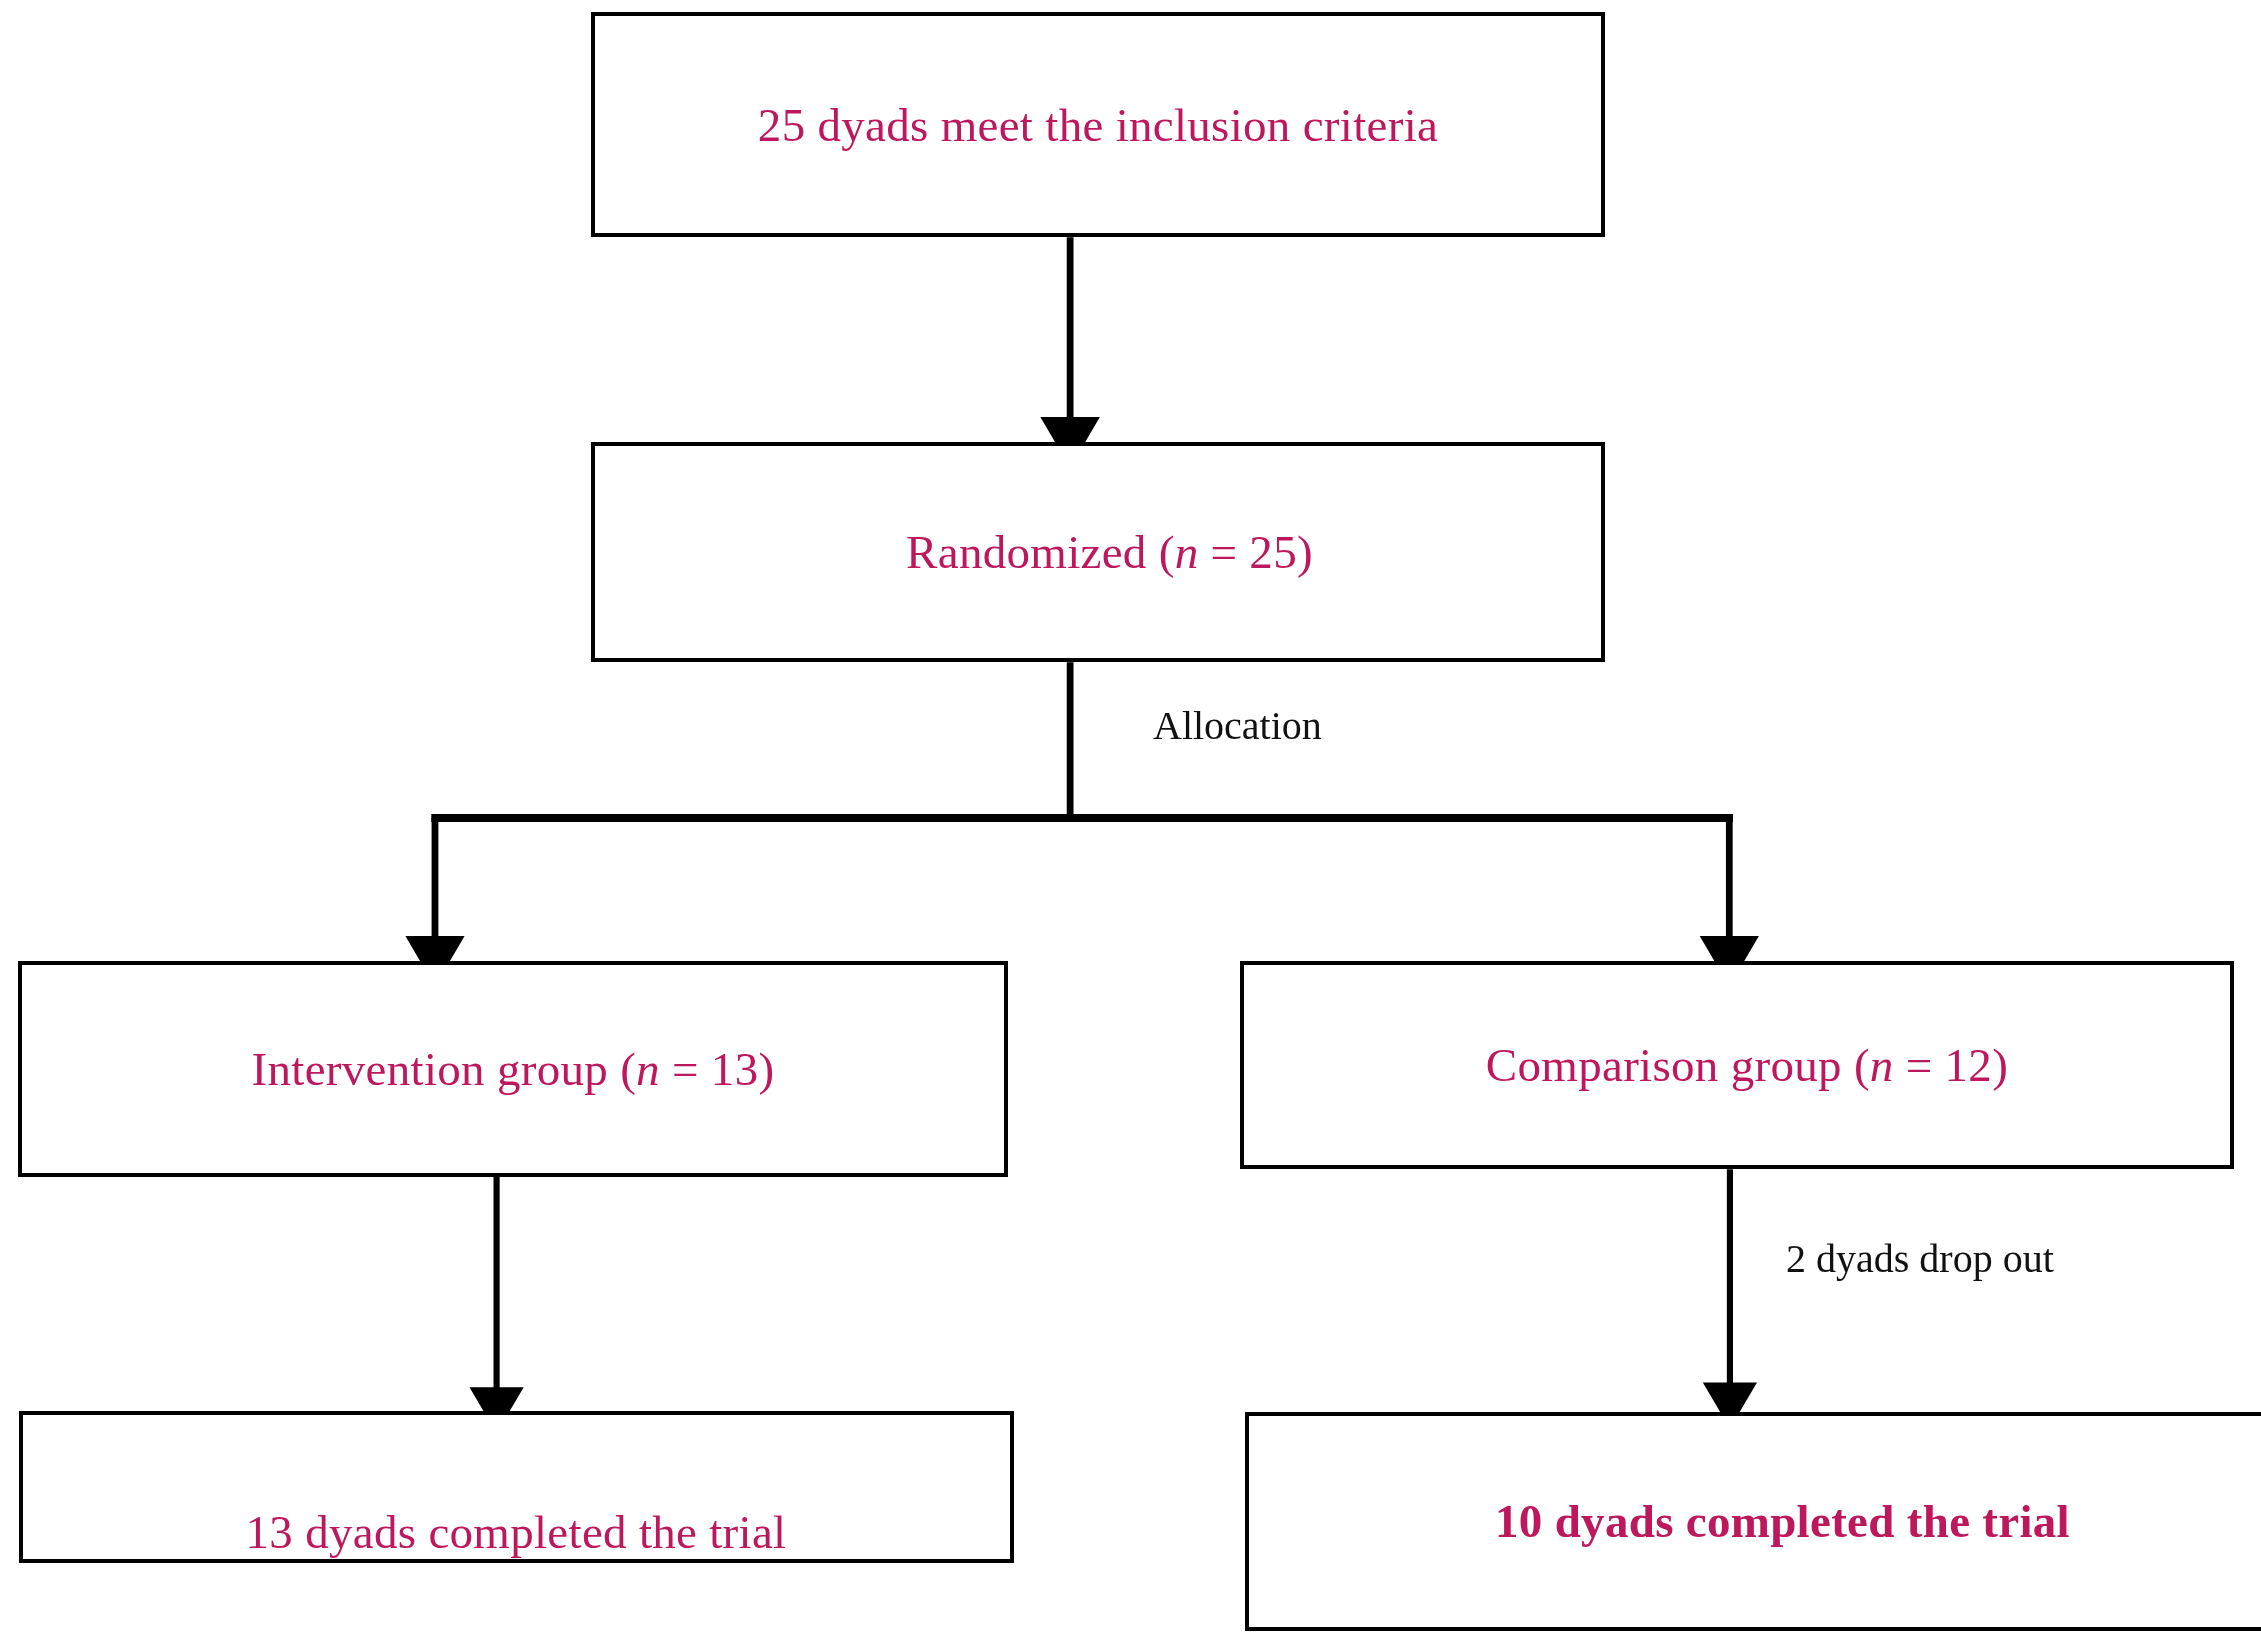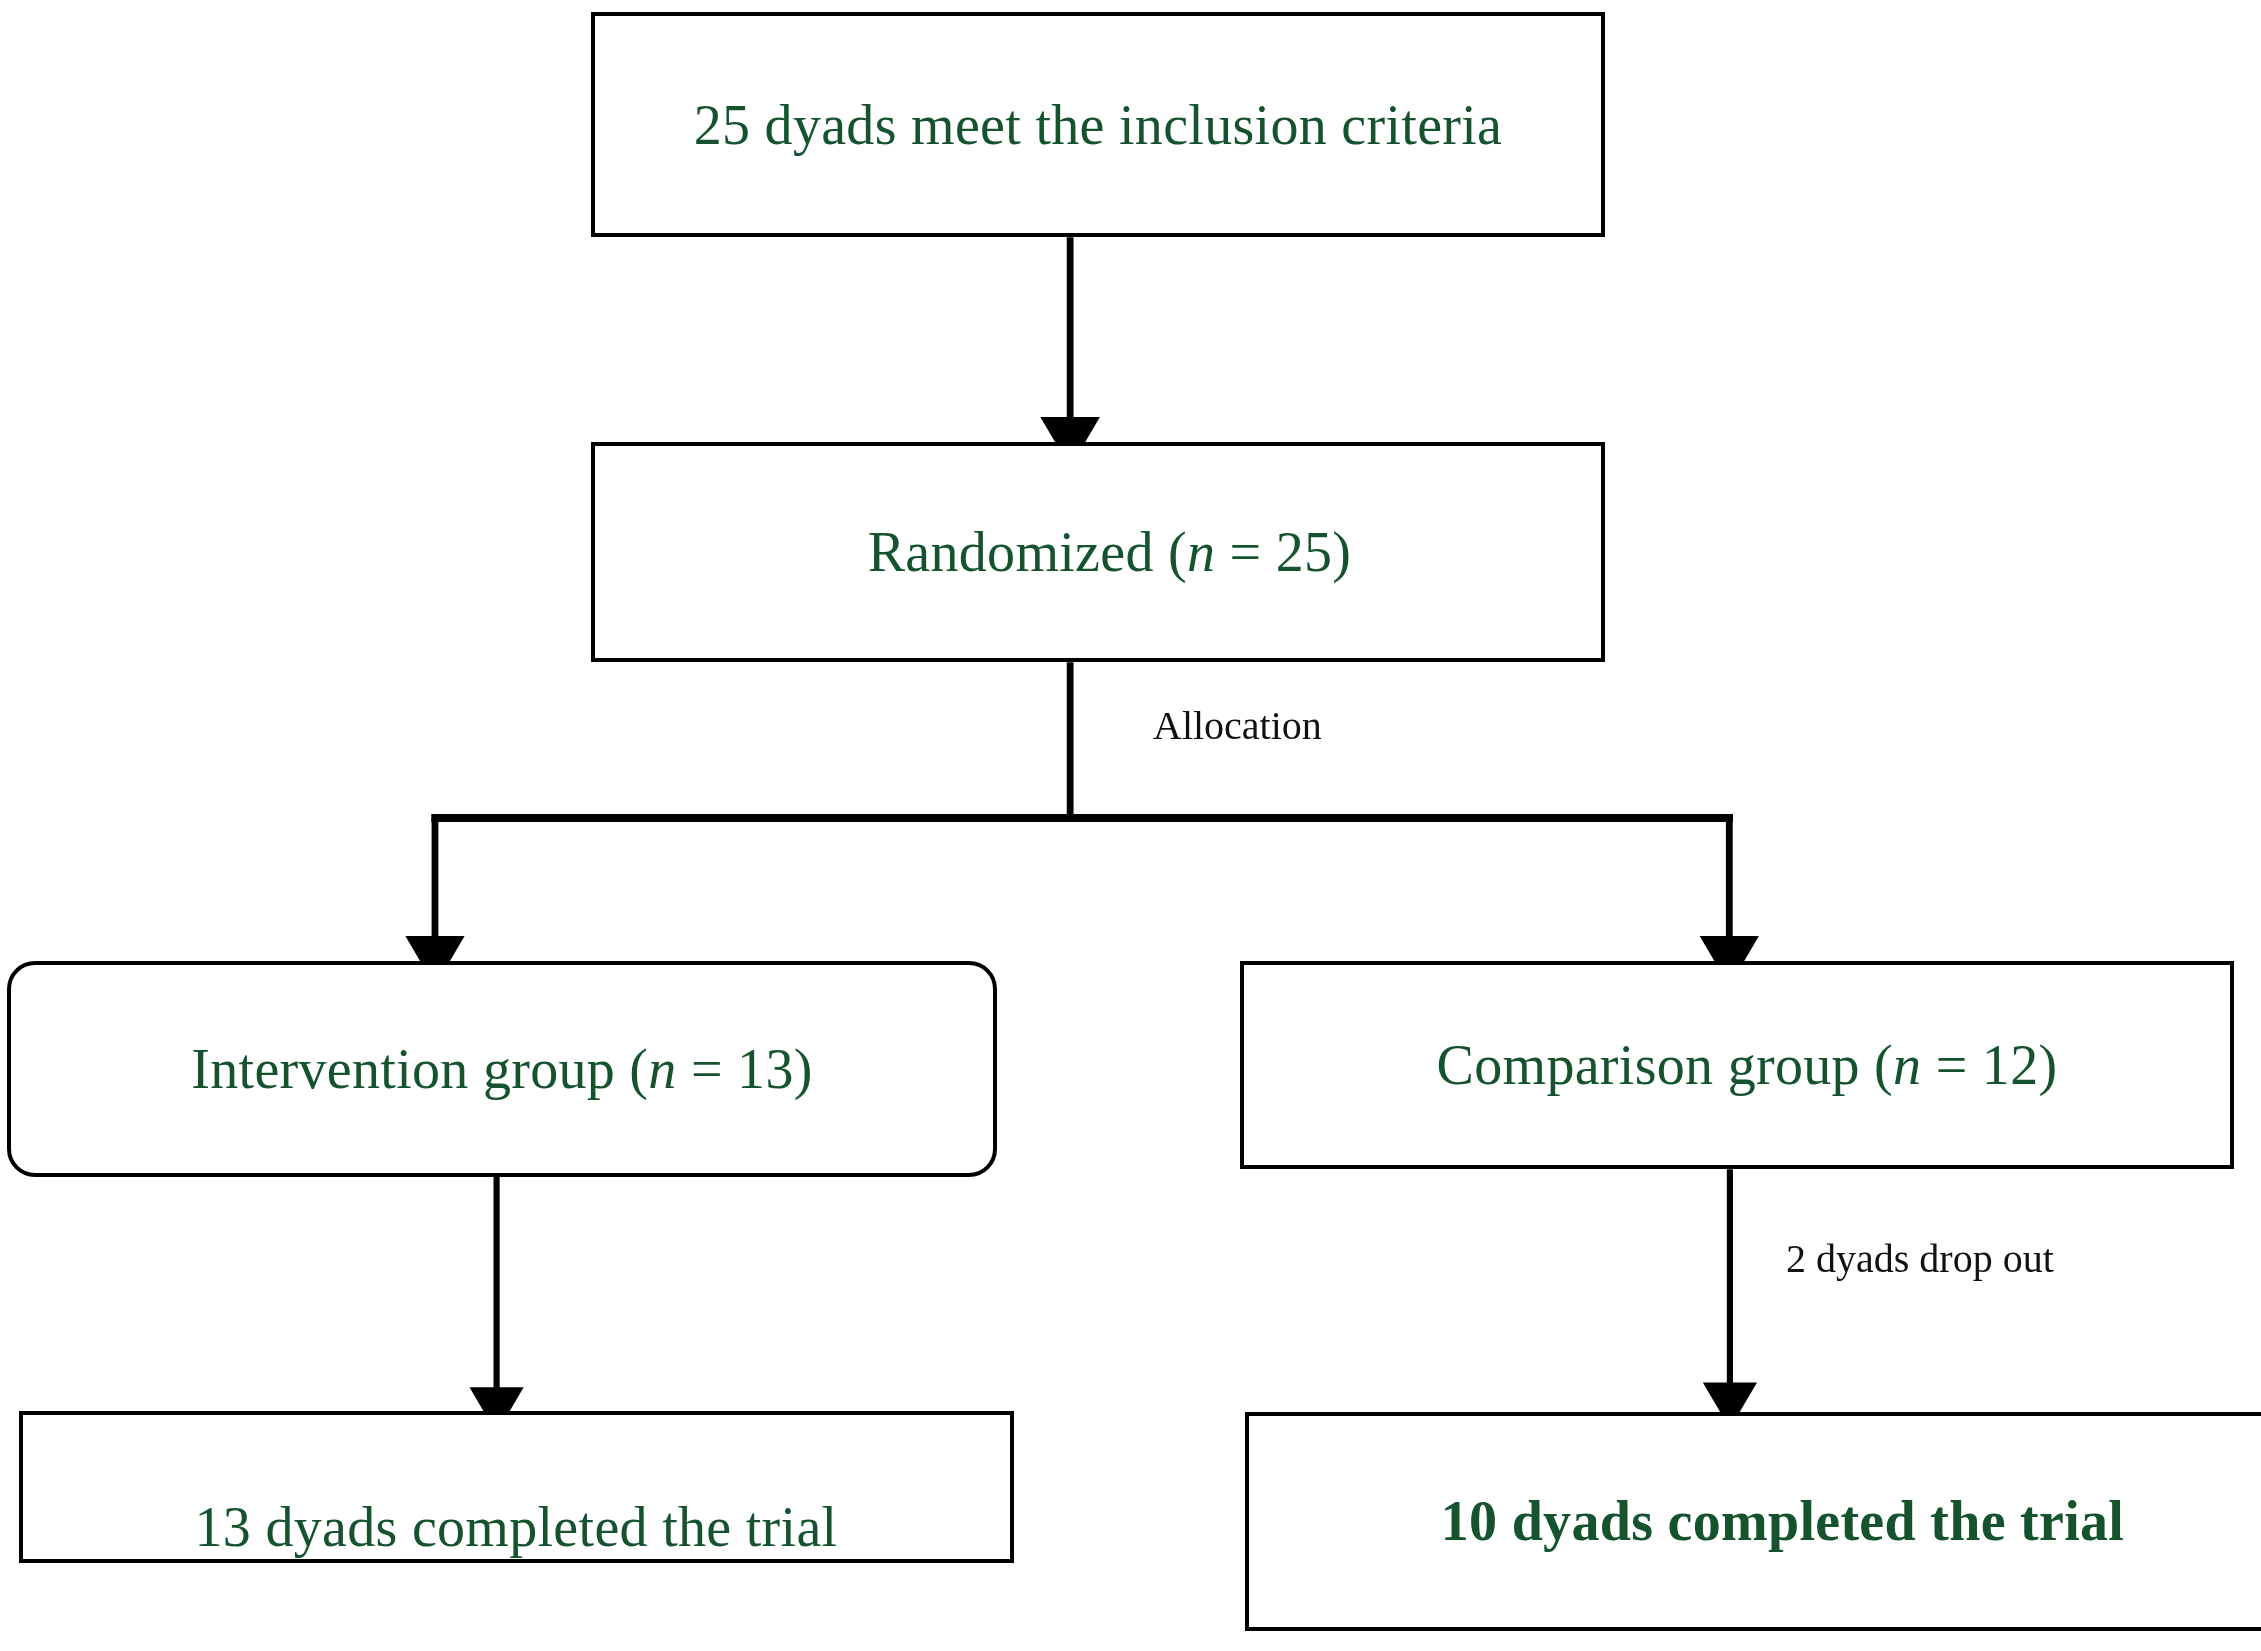--- a/index.html
+++ b/index.html
@@ -20,25 +20,25 @@
     position: absolute;
     box-sizing: border-box;
     border: 4.3px solid #000000;
     background: #ffffff;
     display: flex;
     align-items: center;
     justify-content: center;
     text-align: center;
   }
   .node-label {
-    font-size: 56px;
+    font-size: 47px;
     line-height: 1.15;
     letter-spacing: 0.3px;
     white-space: nowrap;
-    color: #14532d;
+    color: #be185d;
   }
   .node-label .ital {
     font-style: italic;
   }
   .edge-label {
     position: absolute;
     font-size: 40px;
     line-height: 1.1;
     white-space: nowrap;
     color: #111111;
@@ -47,21 +47,21 @@
     position: absolute;
     left: 0;
     top: 0;
     width: 2261px;
     height: 1651px;
     pointer-events: none;
   }
   
   #box-inclusion   { left: 591px;  top: 12.3px;   width: 1014px; height: 225px; }
   #box-randomized  { left: 591px;  top: 442px;  width: 1014px; height: 220px; padding-left: 23px; }
-  #box-intervention{ left: 7px;   top: 961px; width: 990px; height: 216px; border-radius: 28px; }
+  #box-intervention{ left: 18px;   top: 961px; width: 990px; height: 216px; }
   #box-comparison  { left: 1240px; top: 961px; width: 994px; height: 208px; padding-left: 20px; }
   #box-completed-left  { left: 18.5px;   top: 1411px; width: 995px; height: 152px; align-items: flex-end; }
   #box-completed-right { left: 1245px; top: 1412px; width: 1075px; height: 219px; font-weight: bold; }
   #label-allocation { left: 1153px; top: 704px; }
   #label-dropout    { left: 1786px; top: 1237px; }
 </style>
 </head>
 <body>
 
 <div id="canvas">

